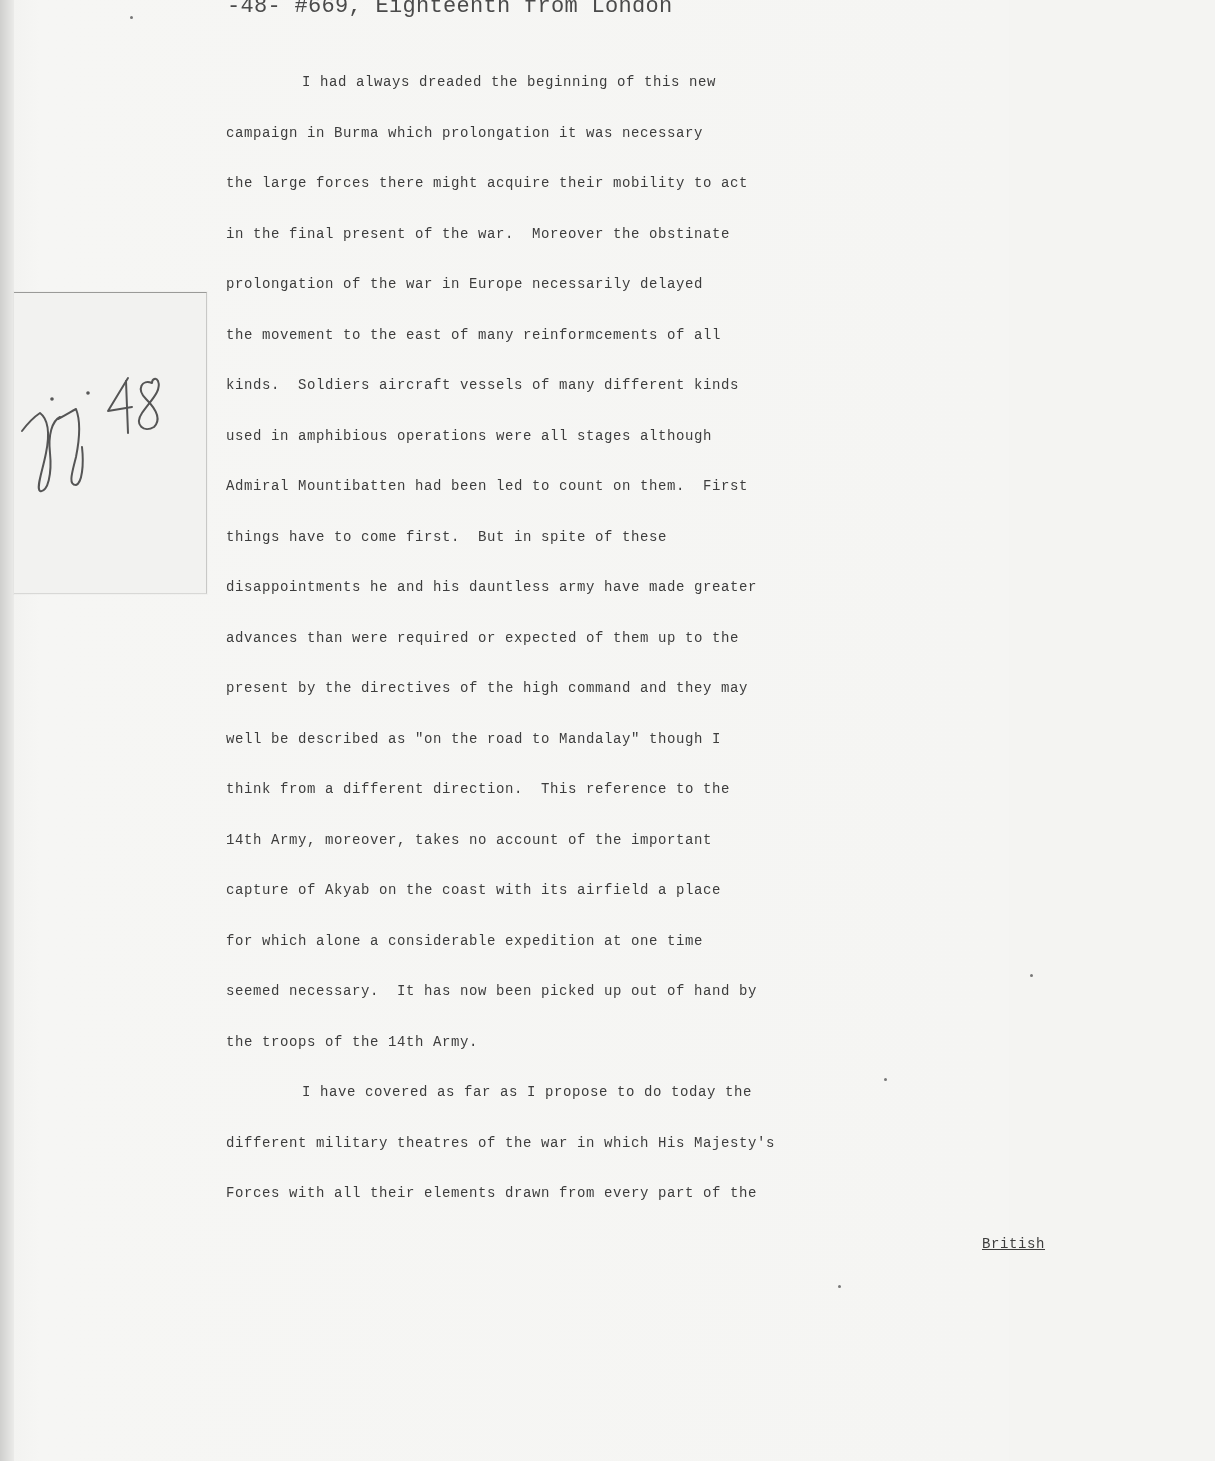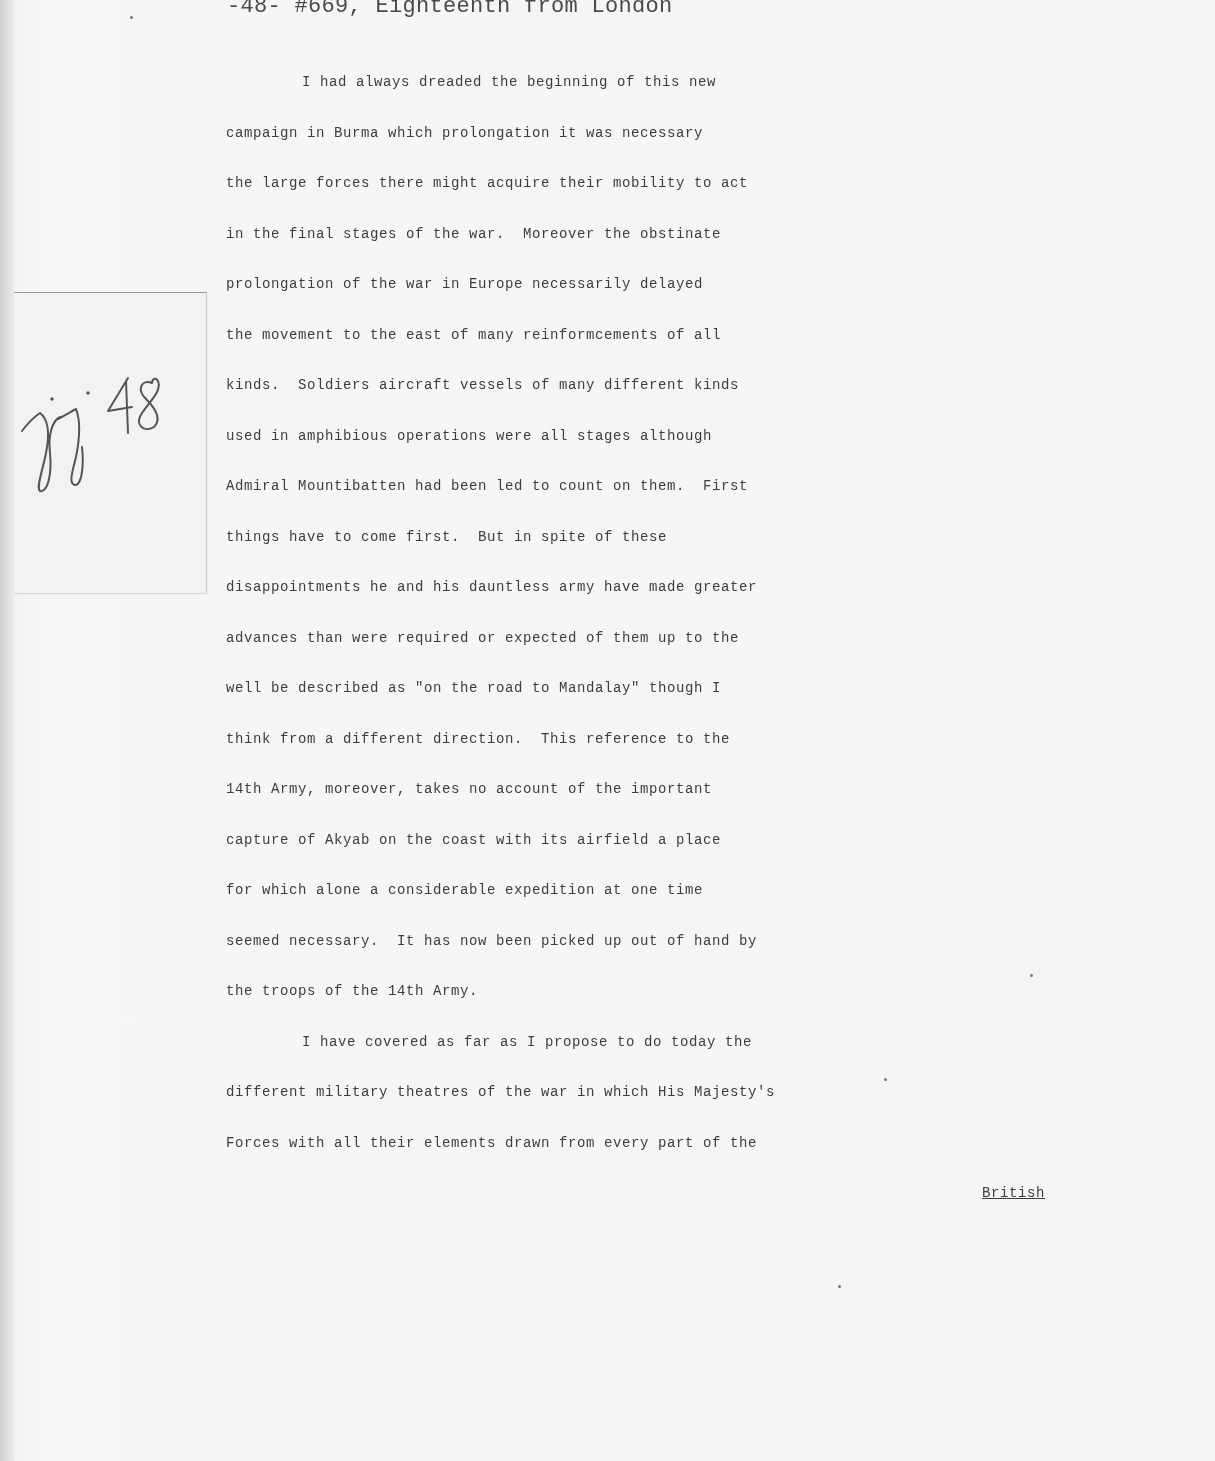--- a/index.html
+++ b/index.html
@@ -96,29 +96,30 @@
         <path d="M106 8 L108 60"></path>
         <path d="M132 10 C122 6, 116 16, 126 26 C136 36, 142 46, 134 54 C124 60, 114 52, 122 40 C130 28, 142 18, 138 8 C136 4, 132 6, 132 10"></path>
       </g>
     </svg>
   </div>
 
   <div class="body-text">
     <div class="line indent">I had always dreaded the beginning of this new</div>
     <div class="line">campaign in Burma which prolongation it was necessary</div>
     <div class="line">the large forces there might acquire their mobility to act</div>
-    <div class="line">in the final stages of the war.  Moreover the obstinate</div>
+    <div class="line">in the final present of the war.  Moreover the obstinate</div>
     <div class="line">prolongation of the war in Europe necessarily delayed</div>
     <div class="line">the movement to the east of many reinformcements of all</div>
     <div class="line">kinds.  Soldiers aircraft vessels of many different kinds</div>
     <div class="line">used in amphibious operations were all stages although</div>
     <div class="line">Admiral Mountibatten had been led to count on them.  First</div>
     <div class="line">things have to come first.  But in spite of these</div>
     <div class="line">disappointments he and his dauntless army have made greater</div>
     <div class="line">advances than were required or expected of them up to the</div>
+    <div class="line">present by the directives of the high command and they may</div>
     <div class="line">well be described as "on the road to Mandalay" though I</div>
     <div class="line">think from a different direction.  This reference to the</div>
     <div class="line">14th Army, moreover, takes no account of the important</div>
     <div class="line">capture of Akyab on the coast with its airfield a place</div>
     <div class="line">for which alone a considerable expedition at one time</div>
     <div class="line">seemed necessary.  It has now been picked up out of hand by</div>
     <div class="line">the troops of the 14th Army.</div>
     <div class="line indent">I have covered as far as I propose to do today the</div>
     <div class="line">different military theatres of the war in which His Majesty's</div>
     <div class="line">Forces with all their elements drawn from every part of the</div>

